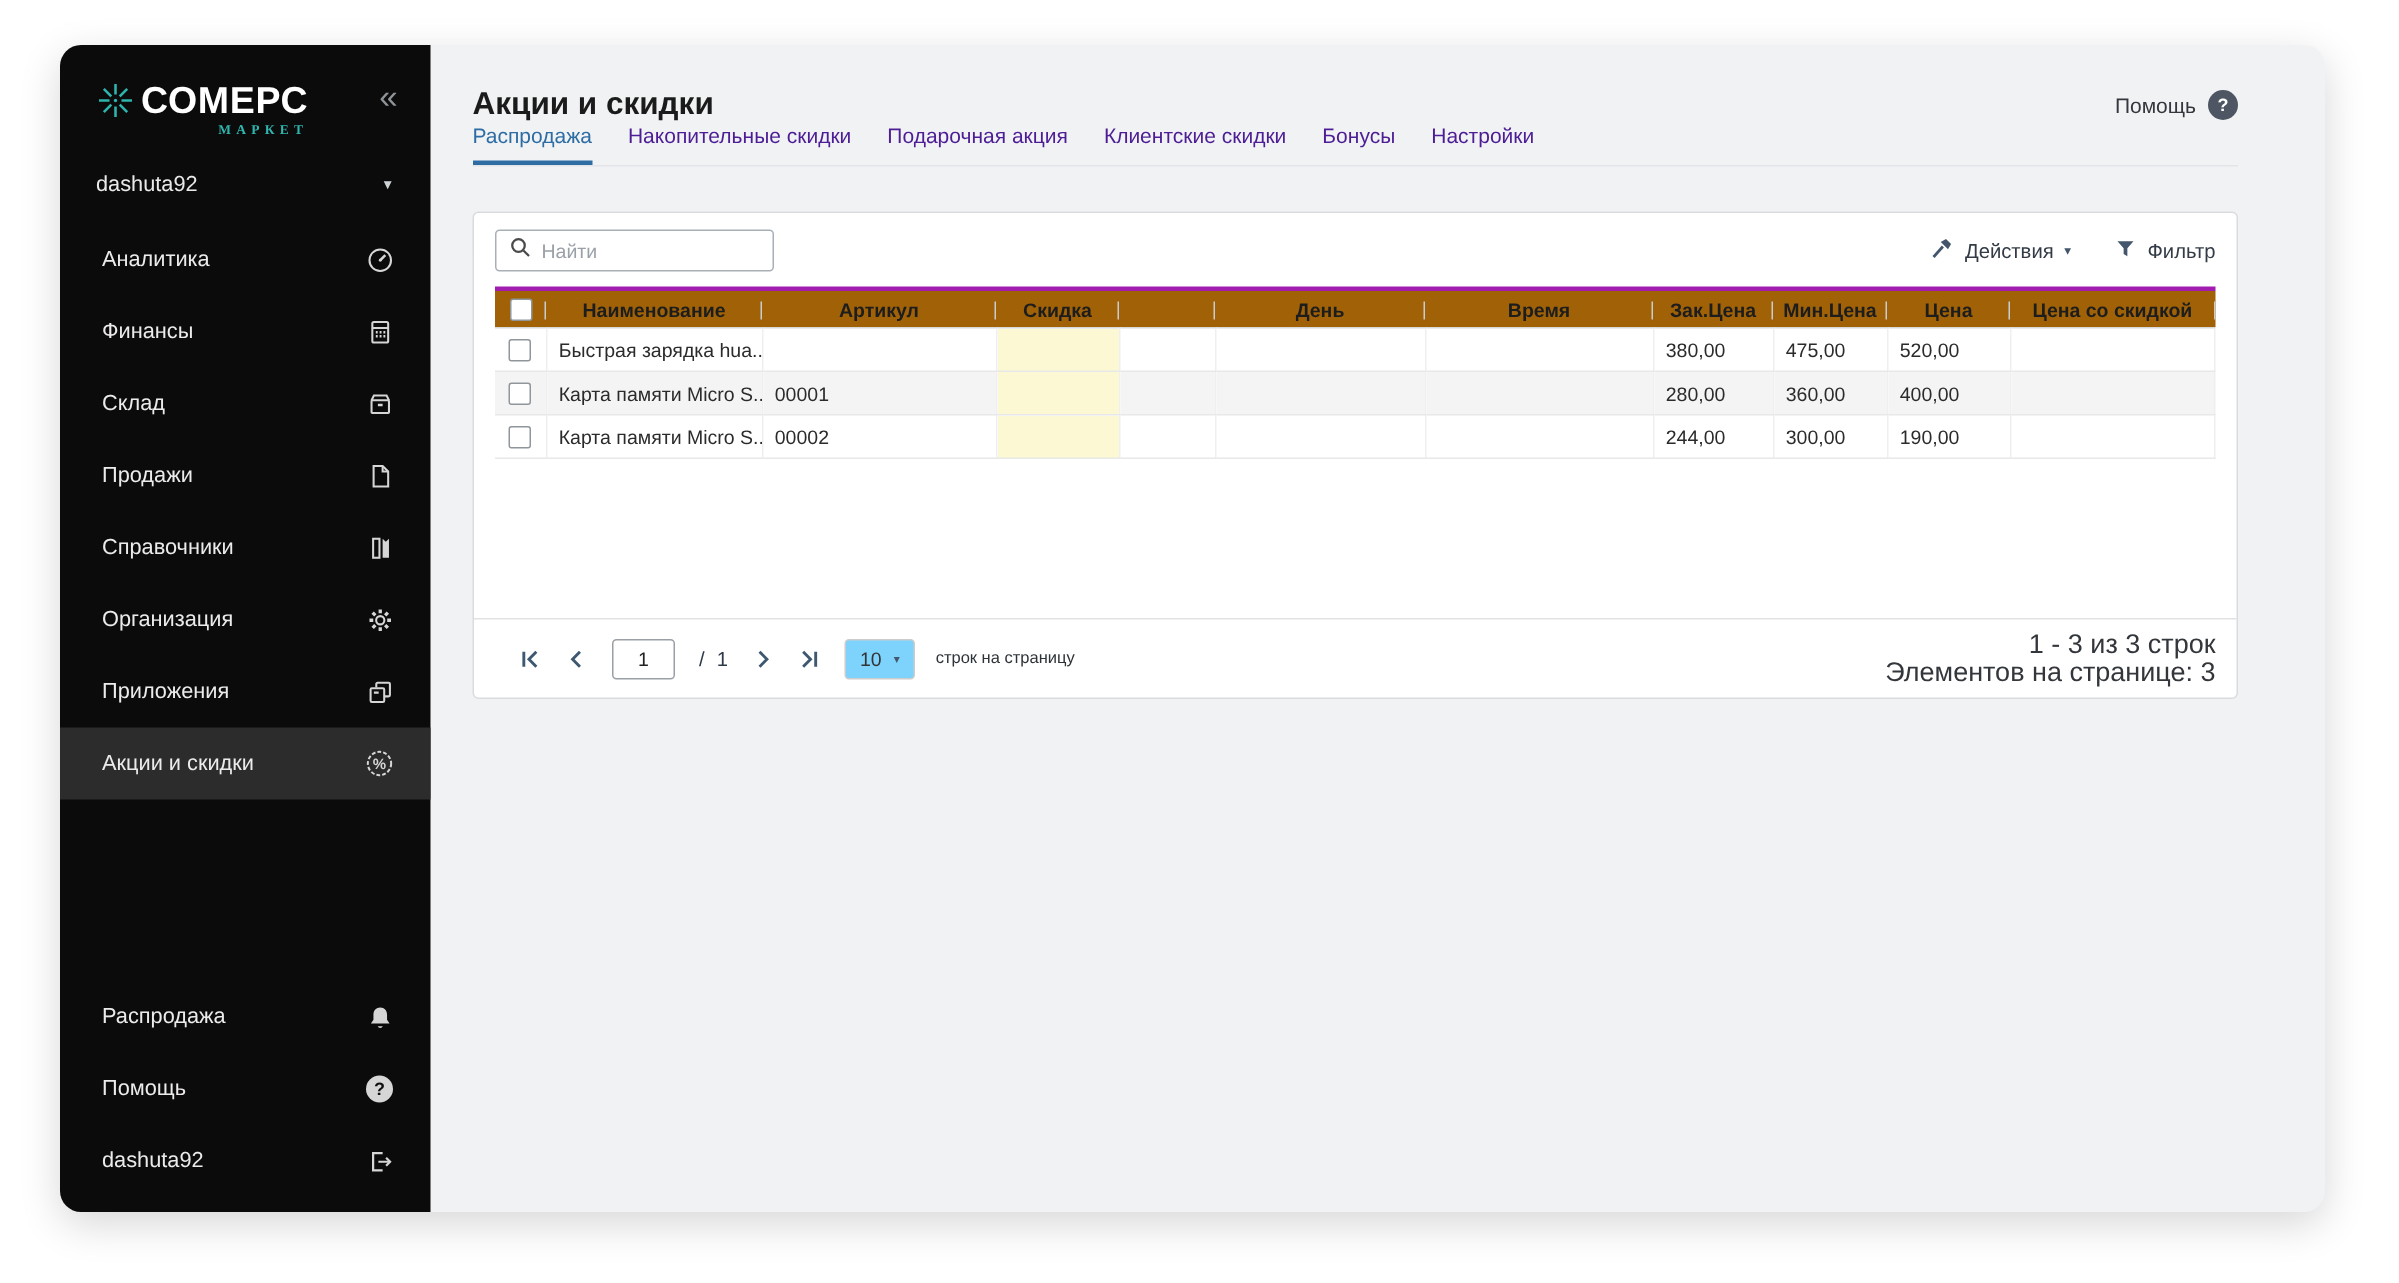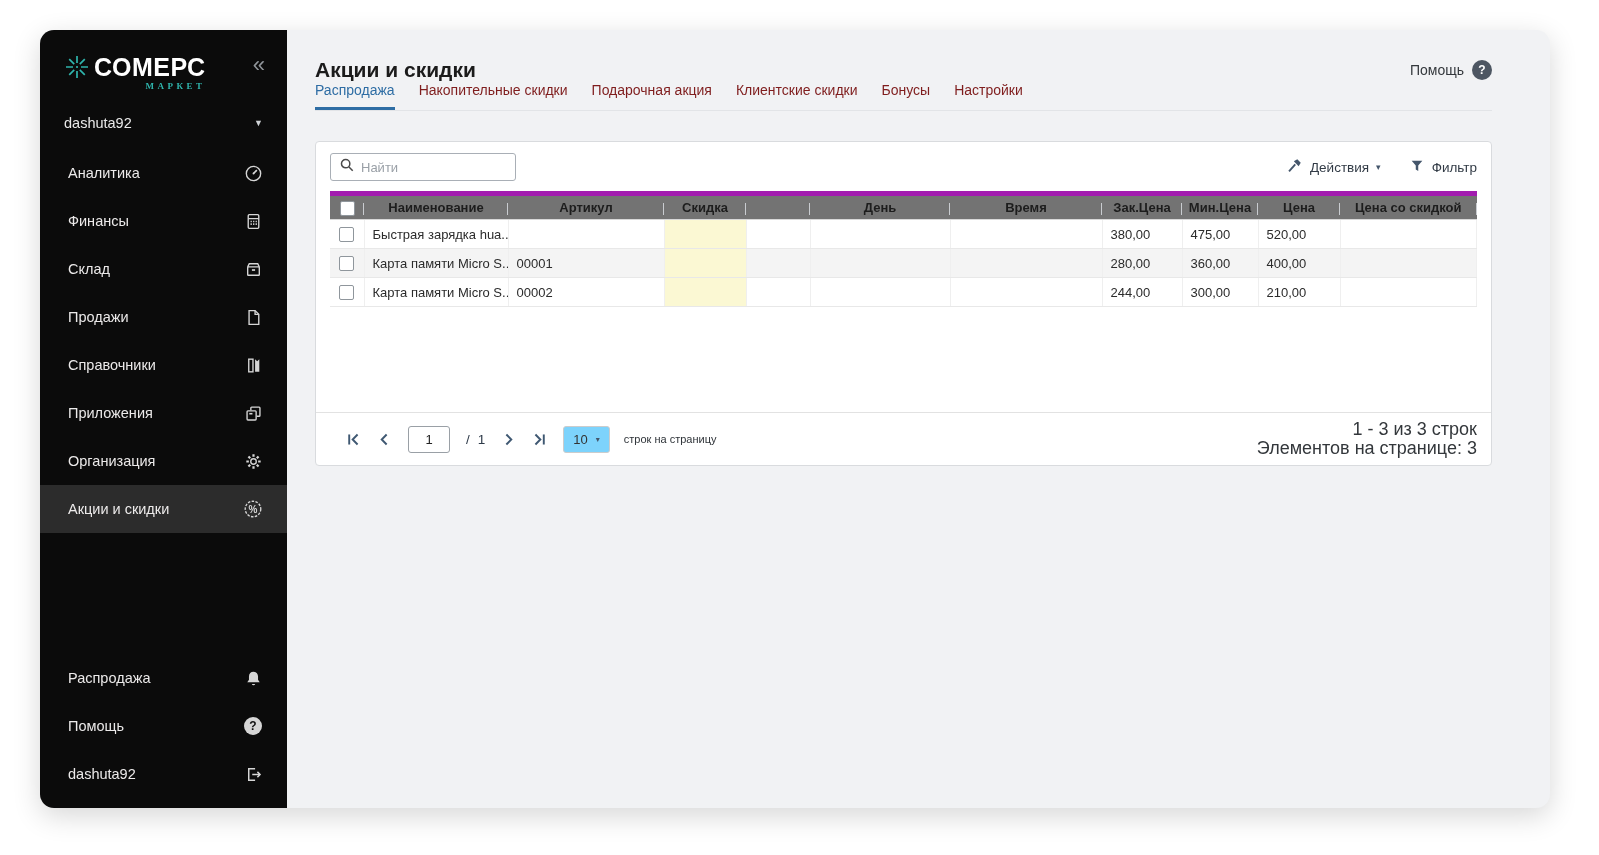--- a/index.html
+++ b/index.html
@@ -31,37 +31,37 @@
 
   
   .main { flex:1; padding:0 58px 0 28px; }
   .main-header { display:flex; align-items:center; justify-content:space-between; padding-top:28px; }
   .page-title { font-size:21px; font-weight:700; color:#1b1b1b; }
   .help { display:flex; align-items:center; gap:8px; font-size:14px; color:#34383c; cursor:pointer; }
   .help-badge { width:20px; height:20px; border-radius:50%; background:#4d5662; color:#fff;
                 font-size:12px; font-weight:700; display:flex; align-items:center; justify-content:center; }
 
   .tabs { display:flex; gap:24px; border-bottom:1px solid #e2e4e7; }
-  .tab { font-size:14px; color:#7f1d1d; padding-bottom:12px; cursor:pointer; white-space:nowrap; }
+  .tab { font-size:14px; color:#4c1d95; padding-bottom:12px; cursor:pointer; white-space:nowrap; }
   .tab.active { color:#2e6da4; box-shadow:inset 0 -3px 0 #2e6da4; }
 
   .panel { margin-top:30px; height:325px; background:#ffffff; border:1px solid #d9dbde; border-radius:4px;
            display:flex; flex-direction:column; }
   .toolbar { display:flex; align-items:center; justify-content:space-between; padding:11px 14px 10px 14px; }
   .search { width:186px; height:28px; border:1px solid #a9afb6; border-radius:3px; background:#fff;
             display:flex; align-items:center; padding:0 8px; gap:6px; }
   .search input { border:none; outline:none; flex:1; font-size:13px; font-family:inherit; color:#222; min-width:0; }
   .search input::placeholder { color:#9aa0a7; }
   .toolbar-right { display:flex; align-items:center; gap:28px; }
   .tool-btn { display:flex; align-items:center; gap:7px; font-size:13.5px; color:#323b46; cursor:pointer; }
   .tool-caret { font-size:9px; color:#44566b; }
 
   table { width:calc(100% - 28px); margin:0 14px; border-collapse:collapse; table-layout:fixed; }
-  thead th { background:#737373; height:26px; font-size:13px; font-weight:700; color:#1d1d1d;
-             border-top:5px solid #a21caf; border-bottom:1px solid #d8d8d8; text-align:center;
+  thead th { background:#a16207; height:26px; font-size:13px; font-weight:700; color:#1d1d1d;
+             border-top:3px solid #a21caf; border-bottom:1px solid #d8d8d8; text-align:center;
              position:relative; overflow:hidden; white-space:nowrap; }
   thead th::after { content:""; position:absolute; right:0; top:7px; width:1px; height:12px; background:#c9ccd0; }
   tbody td { height:29px; font-size:13px; color:#2b2b2b; border-bottom:1px solid #e8e8e8; border-right:1px solid #efefef;
              padding:0 8px; white-space:nowrap; overflow:hidden; background:#fff; }
   tr.striped td { background:#f4f4f4; }
   td.c-check, th.c-check { text-align:center; padding:0; }
   td.c-discount { background:#fbf8d3 !important; }
   input[type=checkbox] { appearance:none; width:15px; height:15px; border:1.5px solid #8f969c; border-radius:2px;
                          background:#fff; vertical-align:middle; cursor:pointer; }
 
@@ -157,35 +157,35 @@
       <div class="nav-item">
         <span class="nav-label">Справочники</span>
         <span class="nav-icon">
           <svg width="19" height="19" viewBox="0 0 18 18" fill="none" stroke="#d6d6d6" stroke-width="1.3">
             <rect x="4.5" y="3" width="4" height="12"></rect>
             <path d="M10.5 15V3l2 1.9L14.5 3v12z" fill="#d6d6d6" stroke="none"></path>
           </svg>
         </span>
       </div>
       <div class="nav-item">
+        <span class="nav-label">Организация</span>
+        <span class="nav-icon">
+          <svg width="19" height="19" viewBox="0 0 18 18" fill="none" stroke="#d6d6d6" stroke-width="1.3">
+            <circle cx="9" cy="9" r="2.6"></circle>
+            <path d="M9 2.2v2.4M9 13.4v2.4M2.2 9h2.4M13.4 9h2.4M4.2 4.2l1.7 1.7M12.1 12.1l1.7 1.7M13.8 4.2l-1.7 1.7M5.9 12.1l-1.7 1.7" stroke-width="2.1"></path>
+          </svg>
+        </span>
+      </div>
+      <div class="nav-item">
         <span class="nav-label">Приложения</span>
         <span class="nav-icon">
           <svg width="19" height="19" viewBox="0 0 18 18" fill="none" stroke="#d6d6d6" stroke-width="1.3">
             <path d="M6.5 6V3.8c0-.4.3-.8.8-.8h7c.4 0 .8.4.8.8v7c0 .4-.4.8-.8.8H12"></path>
             <rect x="2.9" y="6.5" width="8.6" height="8.6" rx="0.8"></rect>
             <path d="M5 9.2h3" stroke-width="1.5"></path>
-          </svg>
-        </span>
-      </div>
-      <div class="nav-item">
-        <span class="nav-label">Организация</span>
-        <span class="nav-icon">
-          <svg width="19" height="19" viewBox="0 0 18 18" fill="none" stroke="#d6d6d6" stroke-width="1.3">
-            <circle cx="9" cy="9" r="2.6"></circle>
-            <path d="M9 2.2v2.4M9 13.4v2.4M2.2 9h2.4M13.4 9h2.4M4.2 4.2l1.7 1.7M12.1 12.1l1.7 1.7M13.8 4.2l-1.7 1.7M5.9 12.1l-1.7 1.7" stroke-width="2.1"></path>
           </svg>
         </span>
       </div>
       <div class="nav-item active">
         <span class="nav-label">Акции и скидки</span>
         <span class="nav-icon">
           <svg width="20" height="20" viewBox="0 0 18 18" fill="none" stroke="#d6d6d6" stroke-width="1.2">
             <circle cx="9" cy="9" r="7" stroke-dasharray="2.3 1.2"></circle>
             <text x="9" y="12.2" text-anchor="middle" font-size="9" font-weight="bold" fill="#d6d6d6" stroke="none">%</text>
           </svg>
@@ -332,21 +332,21 @@
           <tr>
             <td class="c-check"><input type="checkbox" style=""></td>
             <td>Карта памяти Micro S...</td>
             <td>00002</td>
             <td class="c-discount"></td>
             <td></td>
             <td></td>
             <td></td>
             <td>244,00</td>
             <td>300,00</td>
-            <td>210,00</td>
+            <td>190,00</td>
             <td></td>
           </tr>
         </tbody>
       </table>
 
       <div class="table-space"></div>
 
       <div class="panel-footer">
         <div class="pager">
           <span class="pg-btn">

